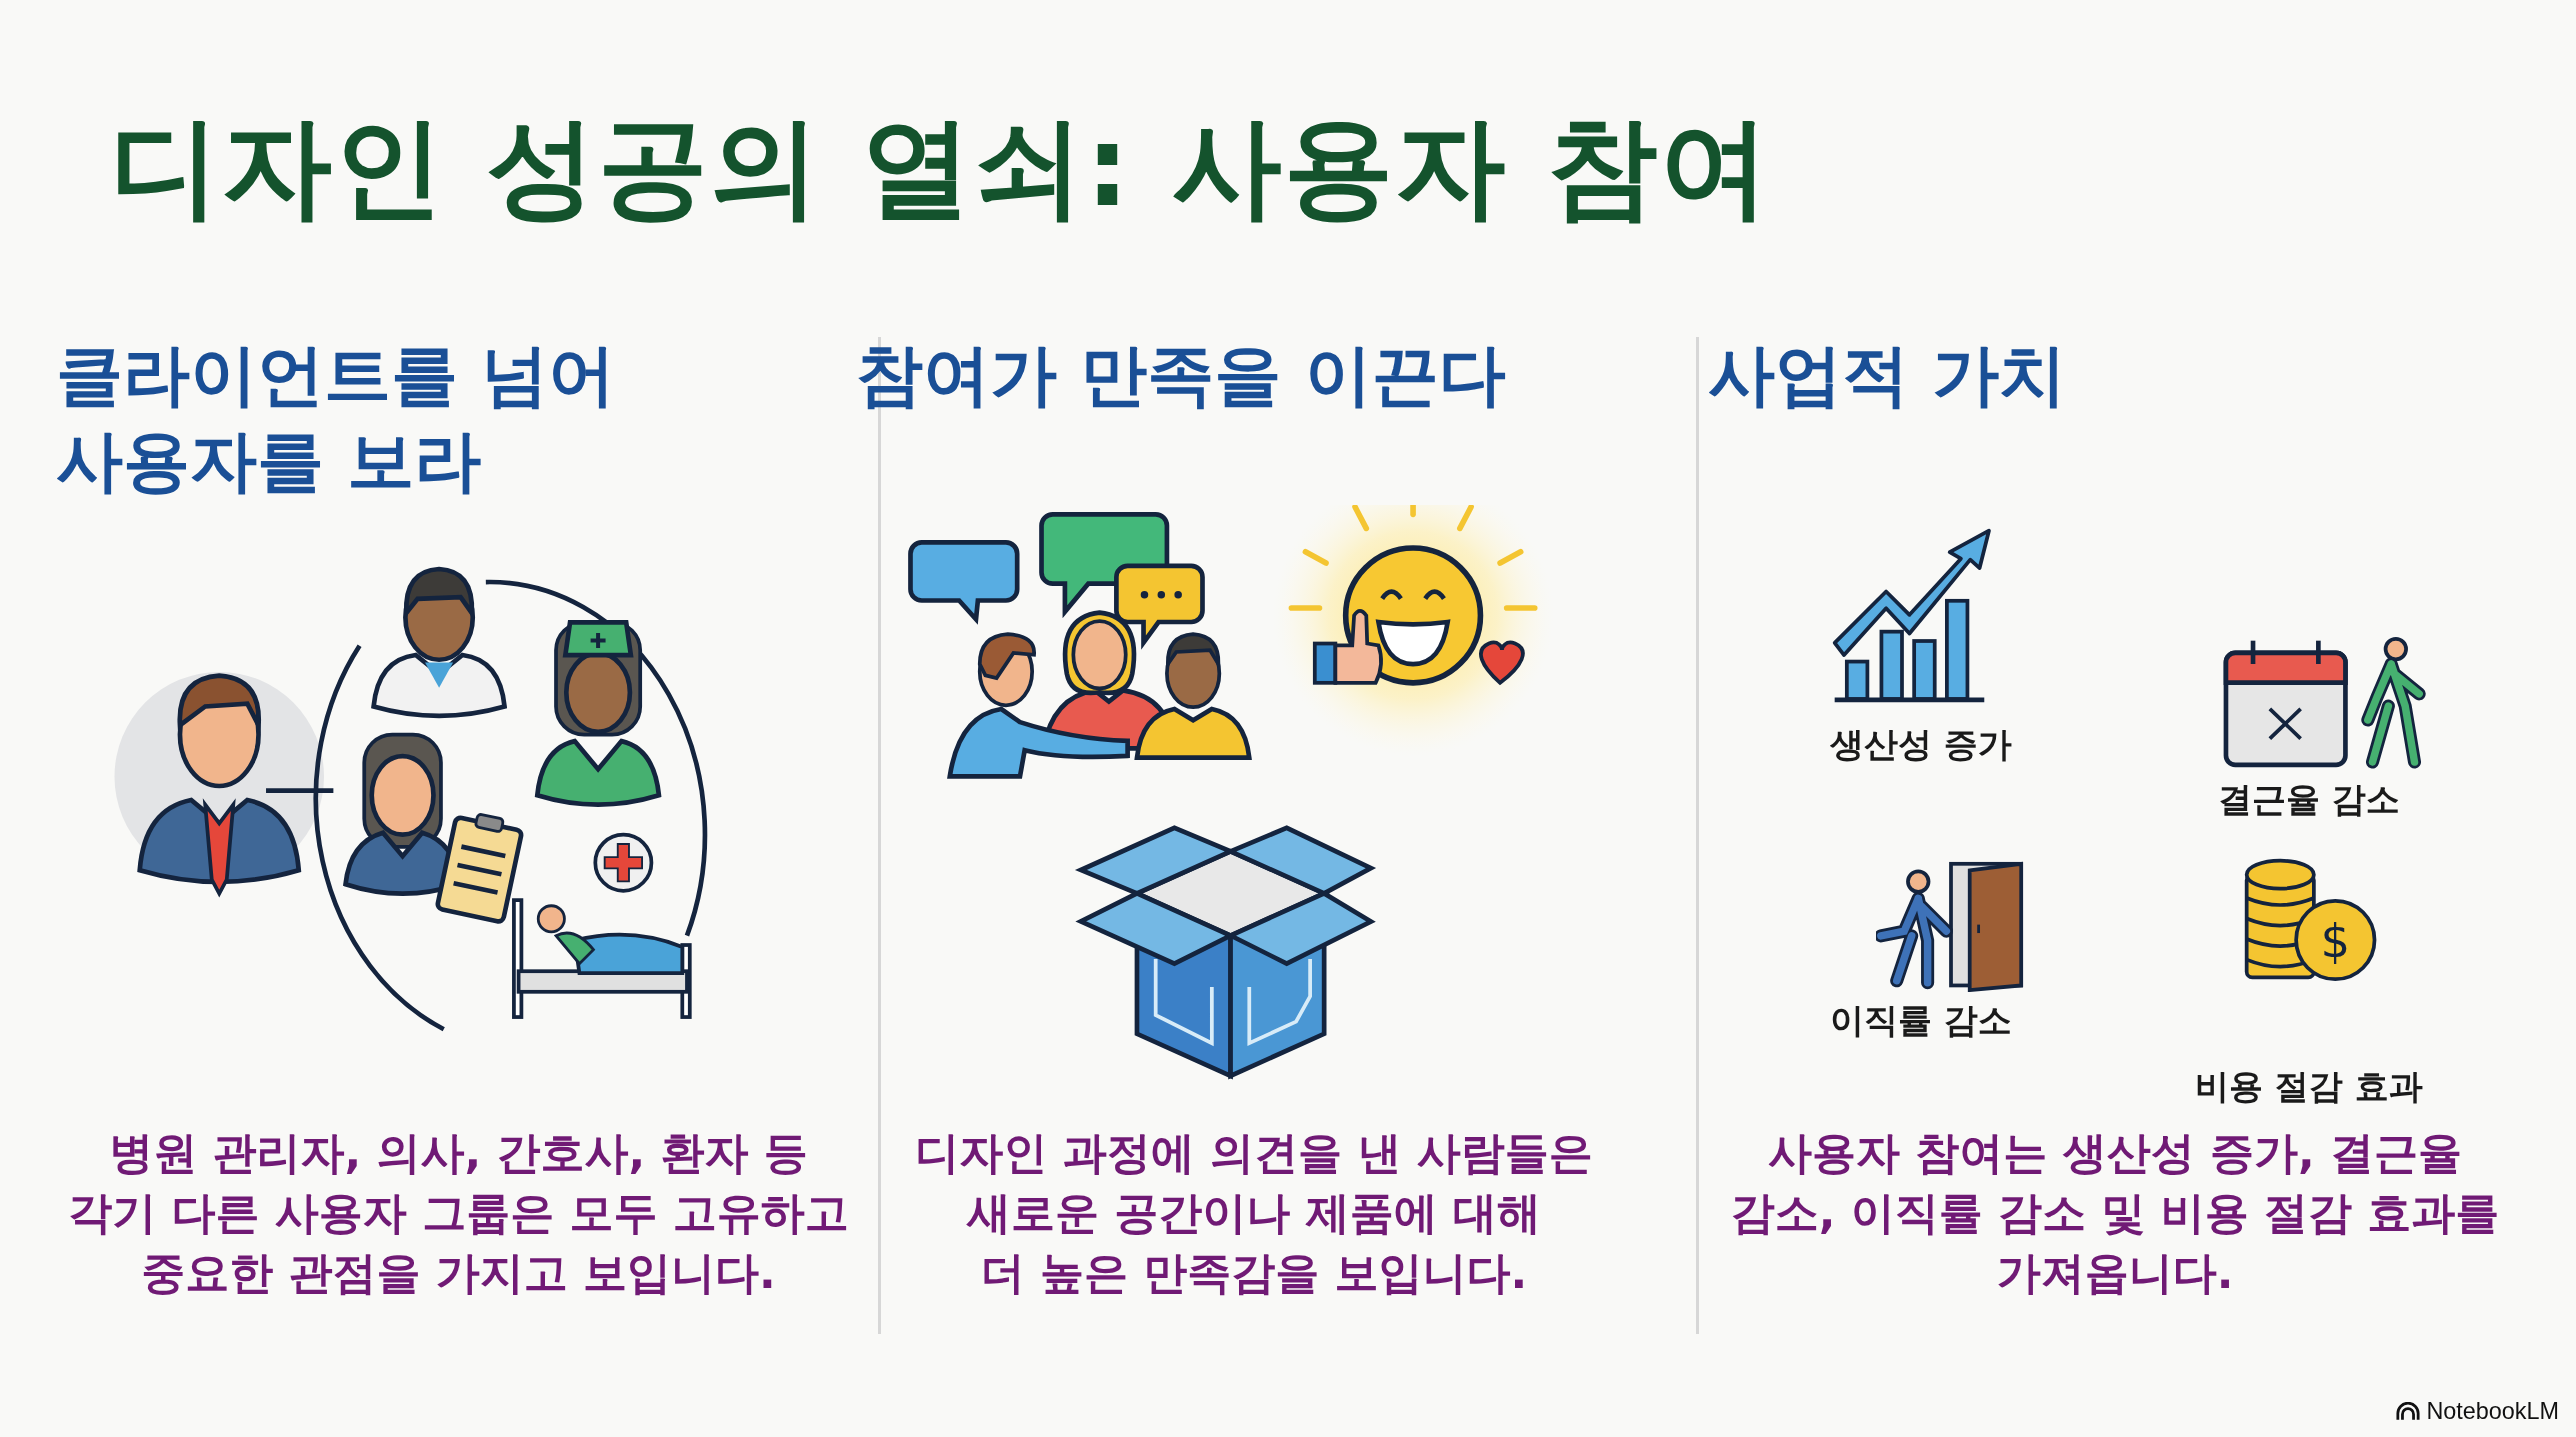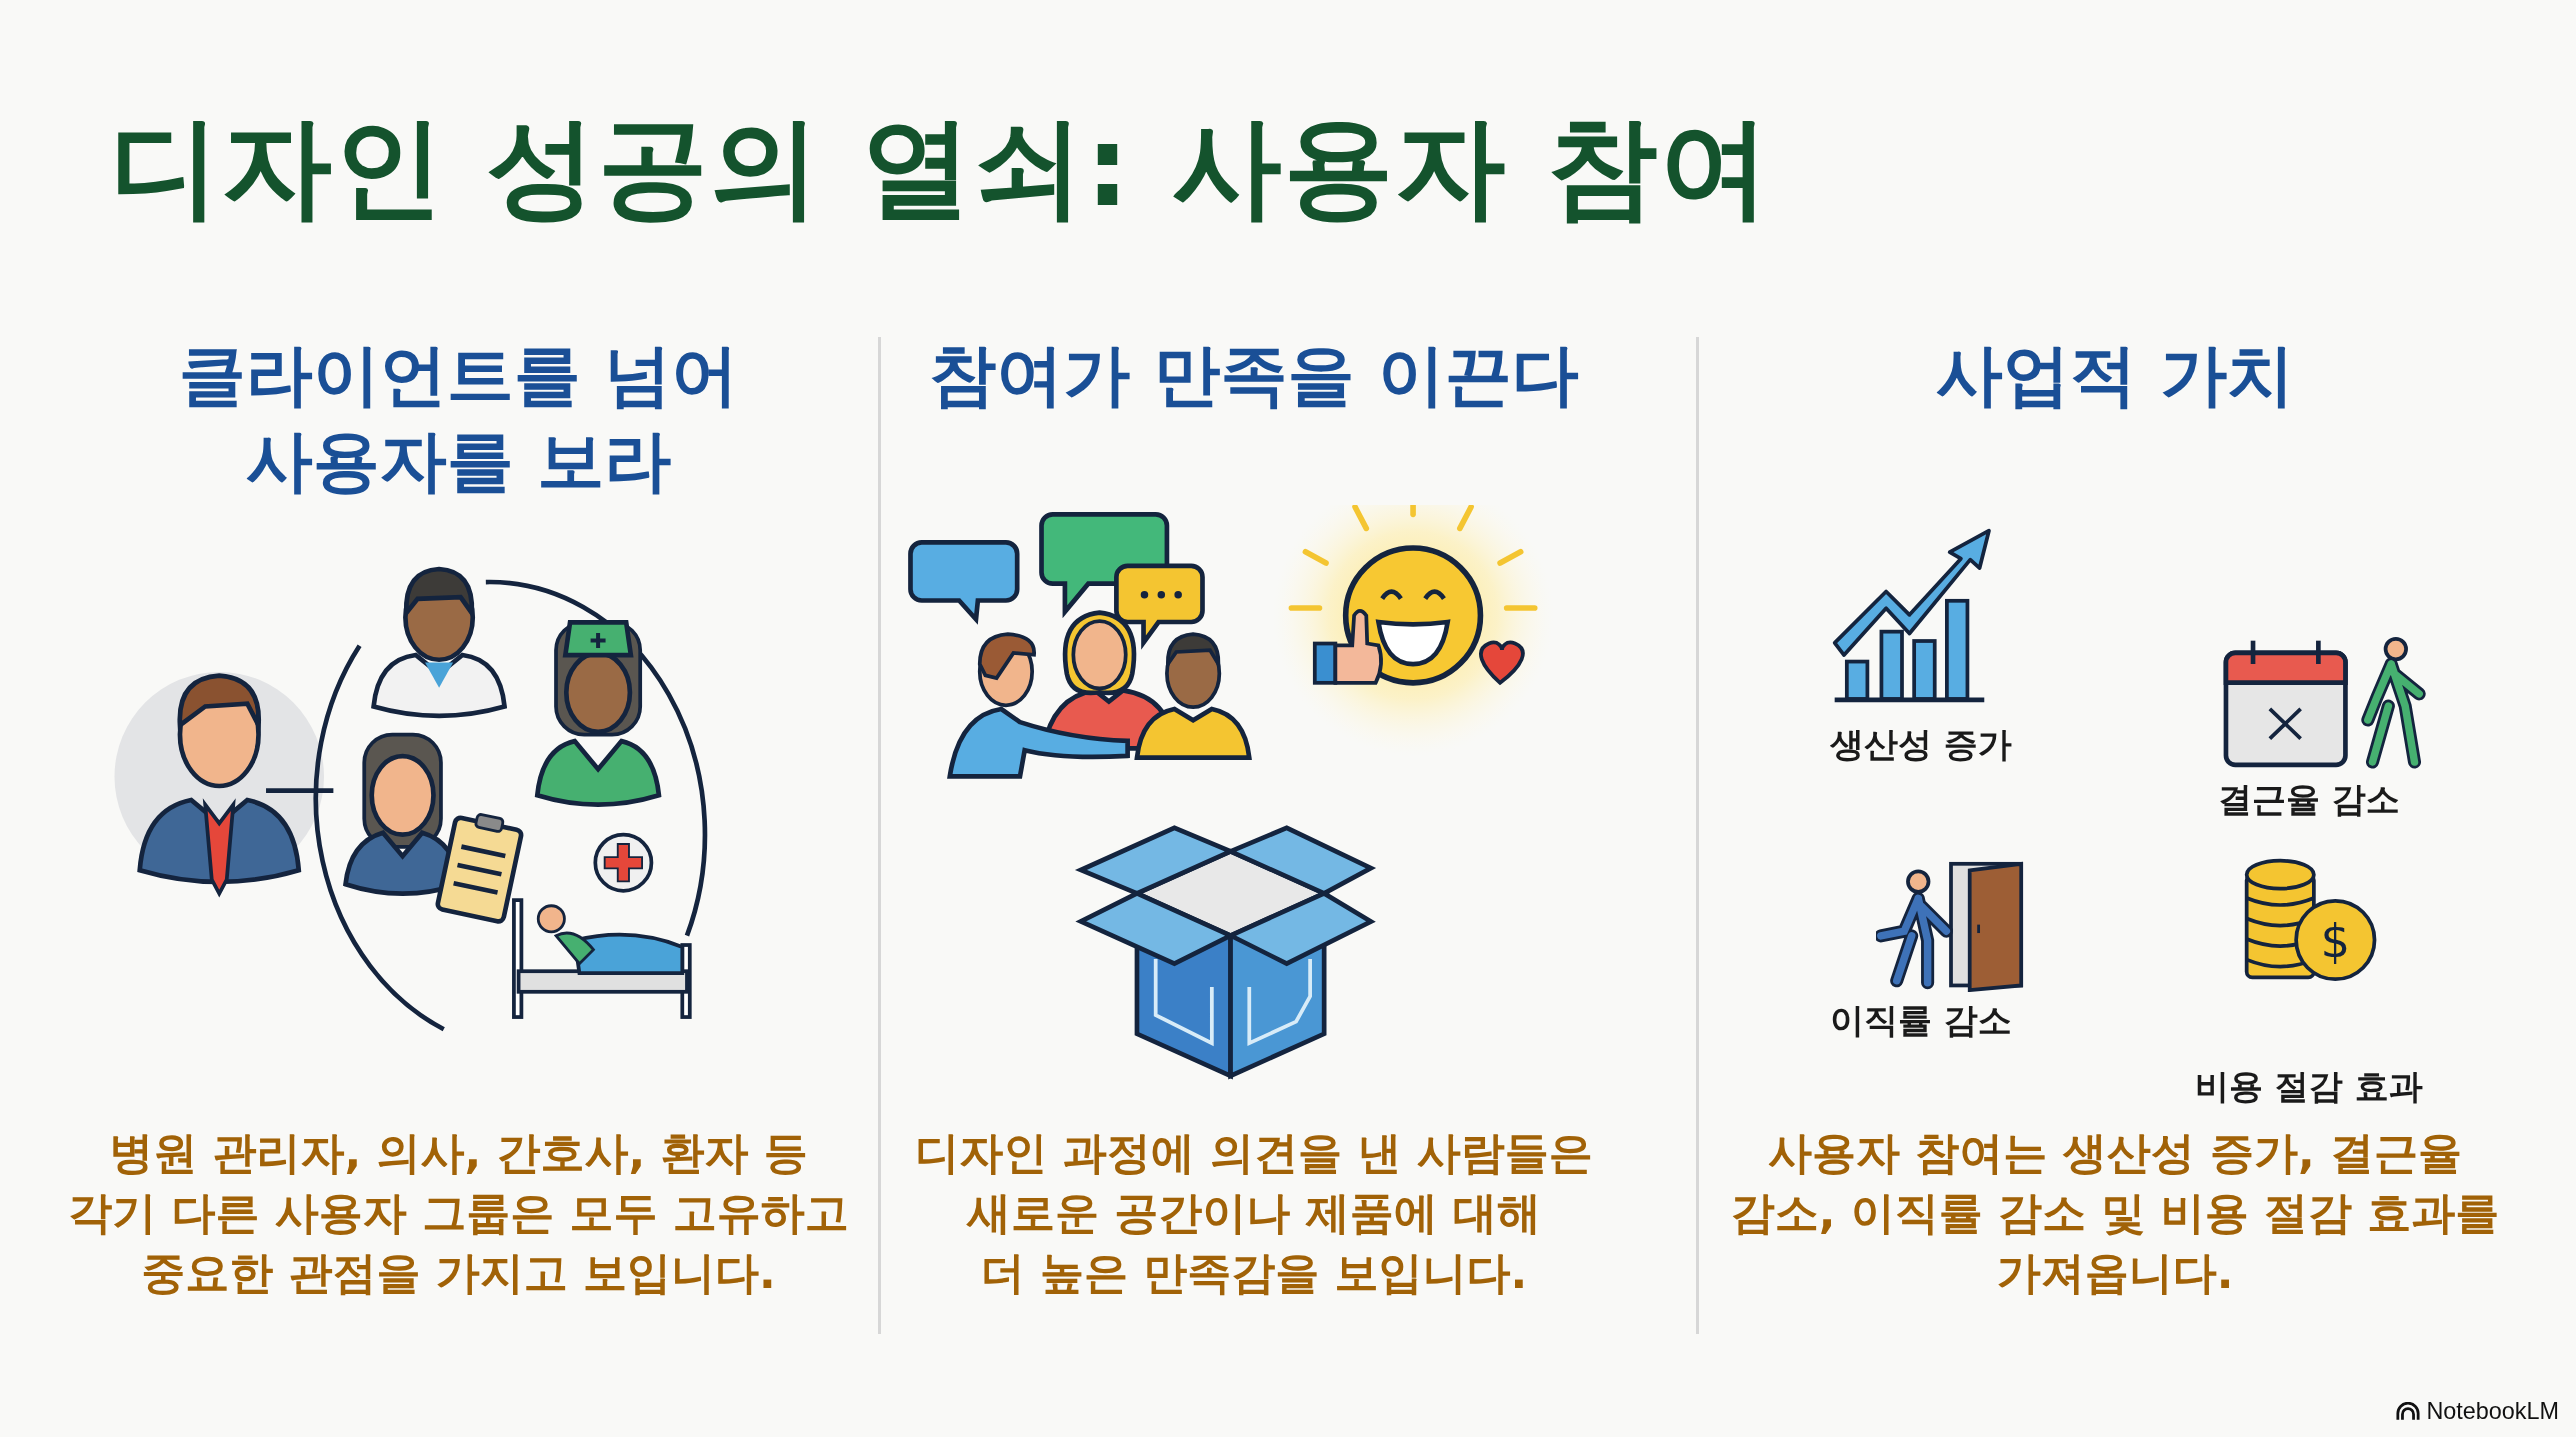--- a/index.html
+++ b/index.html
@@ -16,26 +16,26 @@
     letter-spacing: 1.9px; white-space: nowrap;
   }
   .divider {
     position: absolute; width: 2.8px; background: #d7d7d7;
     top: 337px; height: 997px;
   }
   .col {
     position: absolute; top: 318px; height: 1030px;
   }
   .col-title {
-    position: absolute; left: 0; right: 0; text-align: center;
+    position: absolute; left: 0; right: 0; text-align: left;
     color: #1a4f96; font-weight: bold; font-size: 67px; line-height: 86px;
   }
   .col-body {
     position: absolute; left: 0; right: 0; top: 805px; text-align: center;
-    color: #a16207; font-size: 44px; line-height: 60px; font-weight: bold;
+    color: #701a75; font-size: 44px; line-height: 60px; font-weight: bold;
   }
   .col-body div { white-space: nowrap; }
   .illus { position: absolute; }
   .benefit-label {
     position: absolute; font-size: 34px; font-weight: bold; color: #1a1a1a;
     white-space: nowrap;
   }
   .brand {
     position: absolute; right: 17px; bottom: 13px;
     display: flex; align-items: center; gap: 6px;

